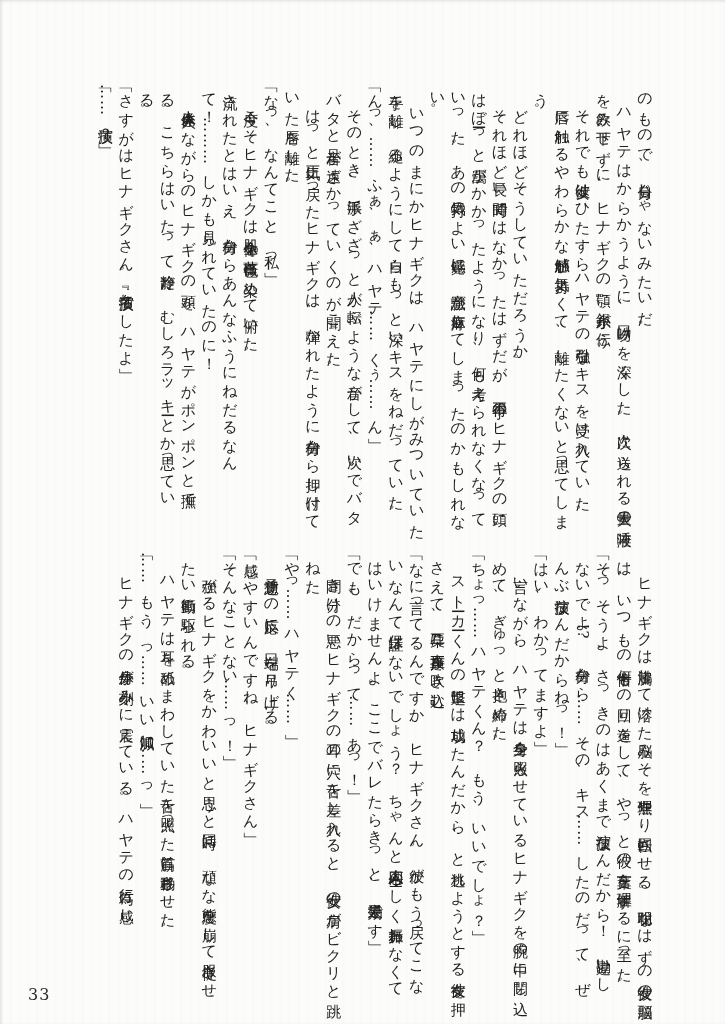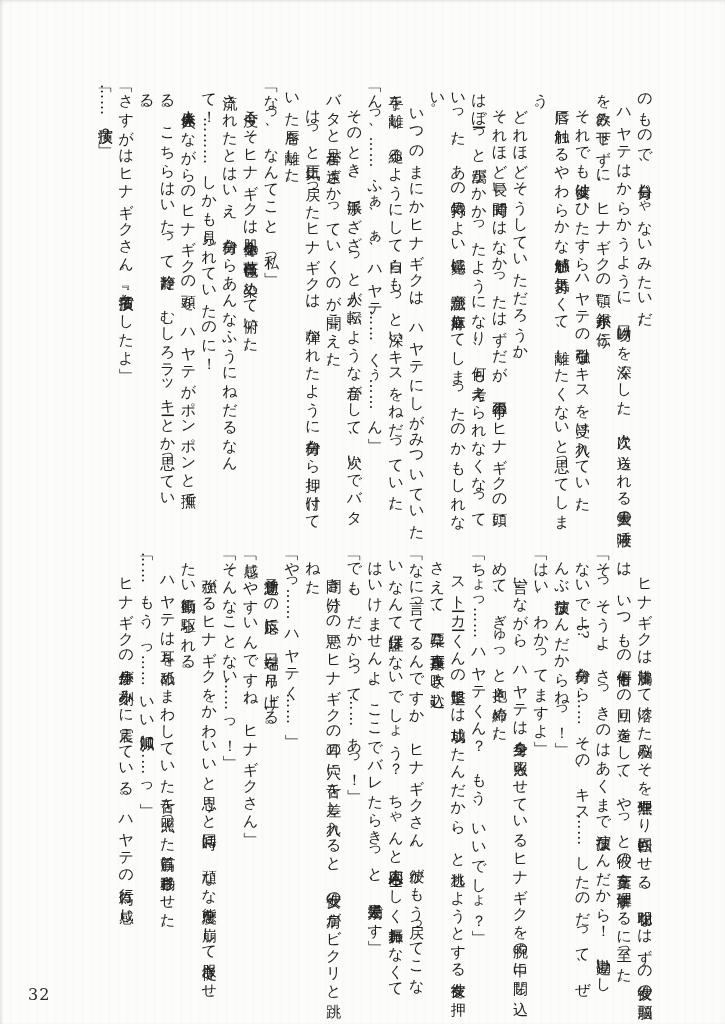--- a/index.html
+++ b/index.html
@@ -92,15 +92,15 @@
       <p class="para">「やっ……ハヤテく……」</p>
       <p class="para indent">予想通りの反応に、口端を吊り上げる。</p>
       <p class="para">「感じやすいんですね、ヒナギクさん」</p>
       <p class="para">「そんなことない……っ！」</p>
       <p class="para indent">強がるヒナギクをかわいいと思うと同時に、頑なな態度を崩して服従させたい衝動に駆られる。</p>
       <p class="para indent">ハヤテは耳を舐めまわしていた舌を火照った首筋に移動させた。</p>
       <p class="para">「……もう、っ……いい加減に……っ」</p>
       <p class="para indent">ヒナギクの身体が小刻みに震えている。ハヤテの行為に感じ</p>
     </section>
 
-  <div class="page-number">32</div>
+  <div class="page-number">33</div>
 
 </div>
 
 </body></html>

